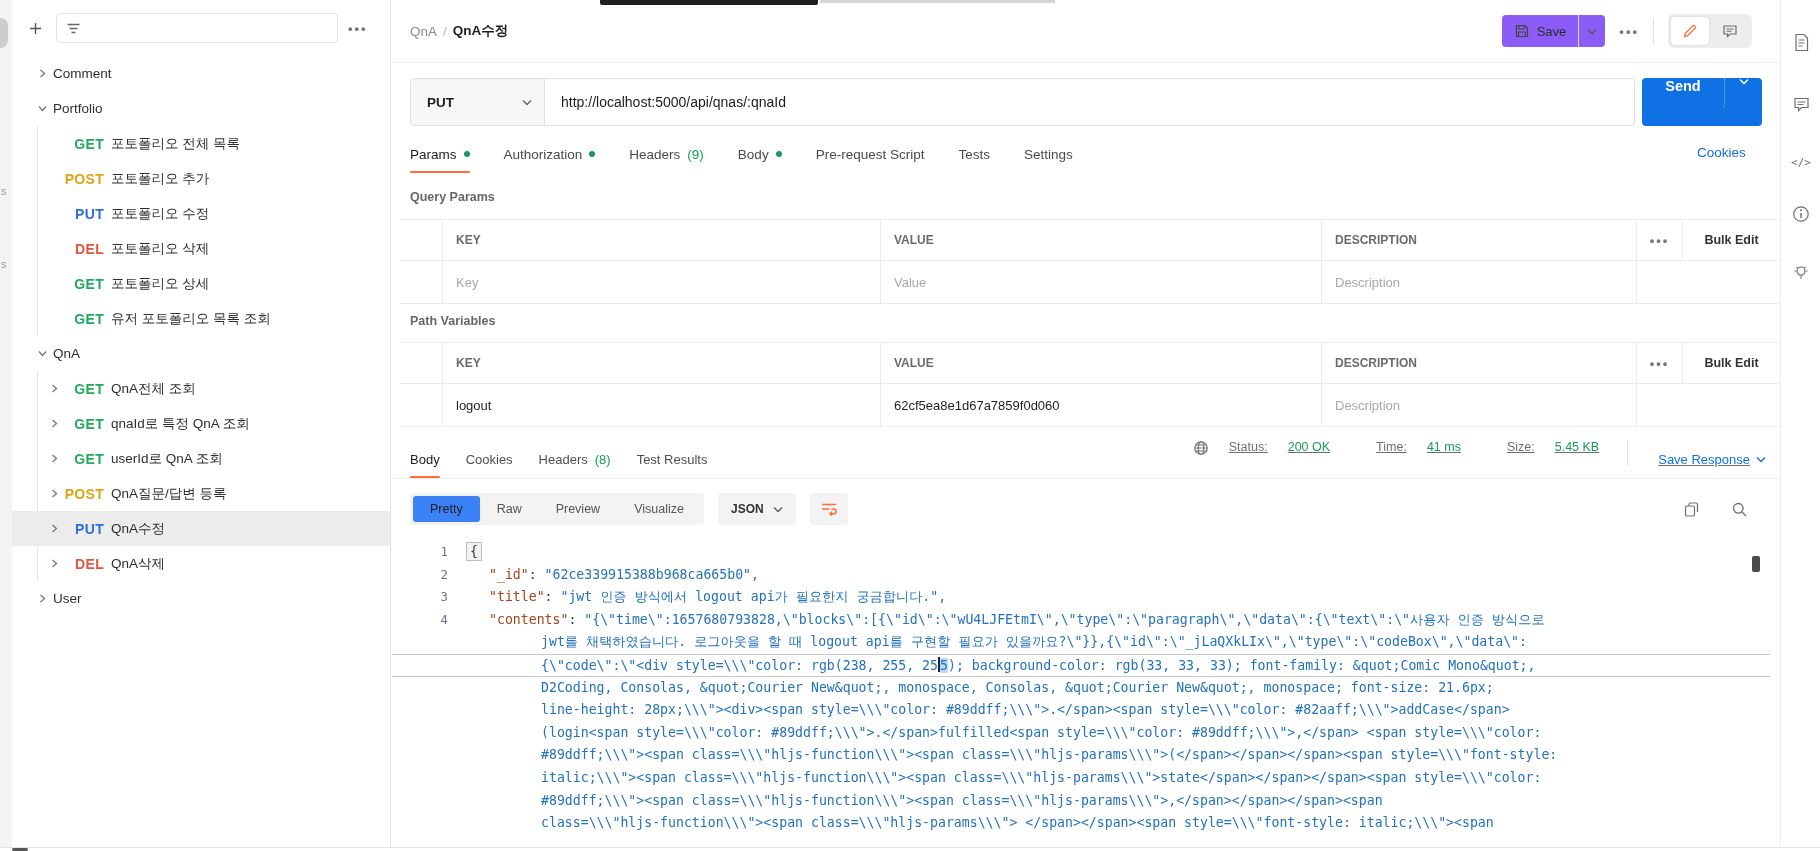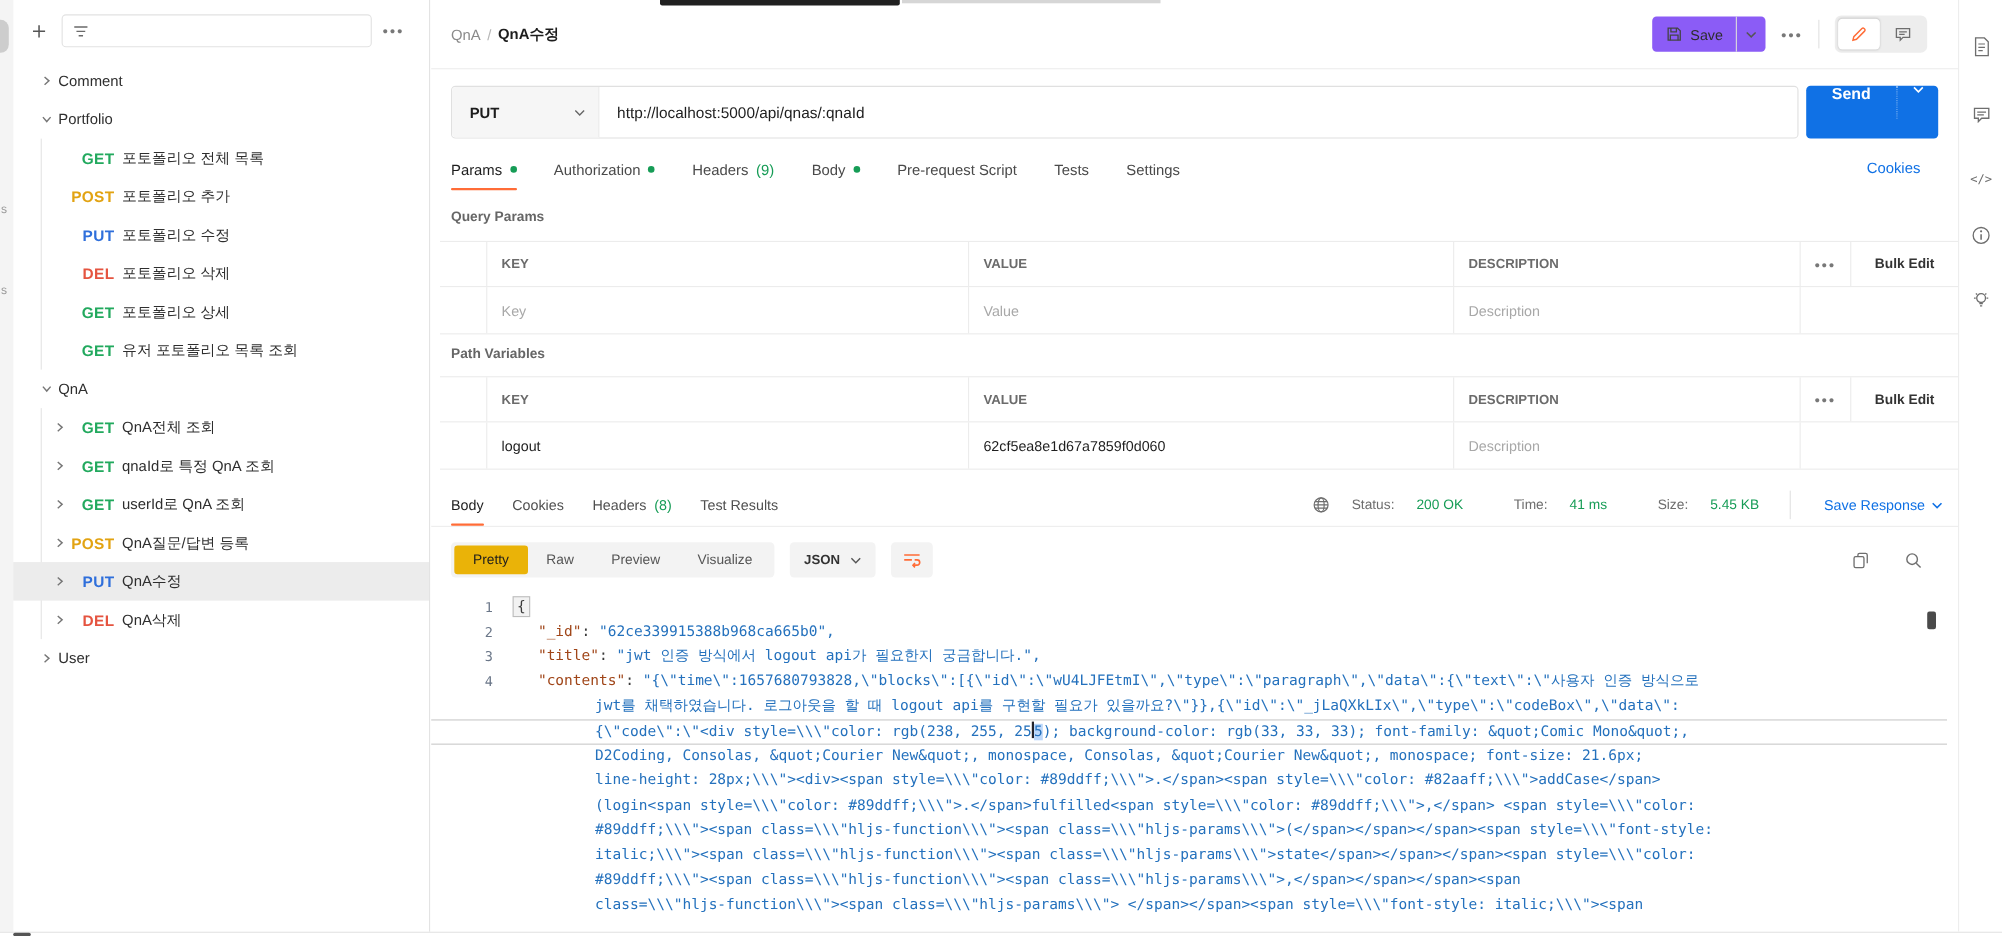--- a/index.html
+++ b/index.html
@@ -78,29 +78,29 @@
   .prow.data{height:42px;border-bottom:1px solid #ececec;color:#1f1f1f;}
   .pcell{padding-left:13px;height:100%;display:flex;align-items:center;box-sizing:border-box;}
   .br{border-right:1px solid #ececec;}
   .placeholder{color:#a8a8a8;}
   .ooo-cell{justify-content:center;padding-left:0;}
   .bulk{justify-content:center;padding-left:0;font-size:12.5px;font-weight:700;color:#333;}
 
   
   .resp-head{position:absolute;left:392px;top:440px;width:1388px;height:38px;border-bottom:1px solid #ededed;}
   .resp-tabs{position:absolute;left:18px;top:0;height:38px;display:flex;gap:26px;font-size:13px;color:#4f4f4f;align-items:center;}
-  .resp-status{position:absolute;right:14px;top:0;height:38px;display:flex;align-items:center;gap:20px;font-size:12.5px;color:#6e6e6e;}
+  .resp-status{position:absolute;right:14px;top:0;height:38px;display:flex;gap:20px;font-size:12.5px;color:#6e6e6e;text-decoration:underline;}
   .stat-green{color:#169c56;}
   .save-resp{color:#1071e5;font-size:13px;display:flex;align-items:center;gap:6px;margin-left:10px;}
 
   
   .resp-toolbar{position:absolute;left:410px;top:492px;height:34px;display:flex;align-items:center;gap:14px;}
   .viewseg{background:#f3f3f3;border-radius:4px;padding:3px;display:flex;}
   .viewseg .vitem{padding:6px 17px;font-size:12.5px;color:#555;border-radius:3px;}
-  .viewseg .vitem.active{background:#eab308;color:#1d1d1d;}
+  .viewseg .vitem.active{background:#3b82f6;color:#1d1d1d;}
   .json-dd{background:#f3f3f3;border-radius:4px;height:32px;display:flex;align-items:center;gap:9px;padding:0 13px;font-size:12px;font-weight:700;color:#333;}
   .wrap-btn{background:#f3f3f3;border-radius:4px;width:38px;height:32px;display:flex;align-items:center;justify-content:center;}
   .icon-abs{position:absolute;width:26px;height:26px;display:flex;align-items:center;justify-content:center;color:#6e6e6e;}
 
   
   .code{position:absolute;left:392px;top:541px;width:1378px;height:306px;
         font-family:"DejaVu Sans Mono",monospace;font-size:13.2px;line-height:22.6px;color:#3a3a3a;}
   .crow{display:flex;height:22.6px;box-sizing:border-box;}
   .crow.active-line{border-top:1px solid #c9c9c9;border-bottom:1px solid #c9c9c9;}
   .gutter{width:56px;flex:none;text-align:right;color:#6a7688;font-size:12.3px;}

